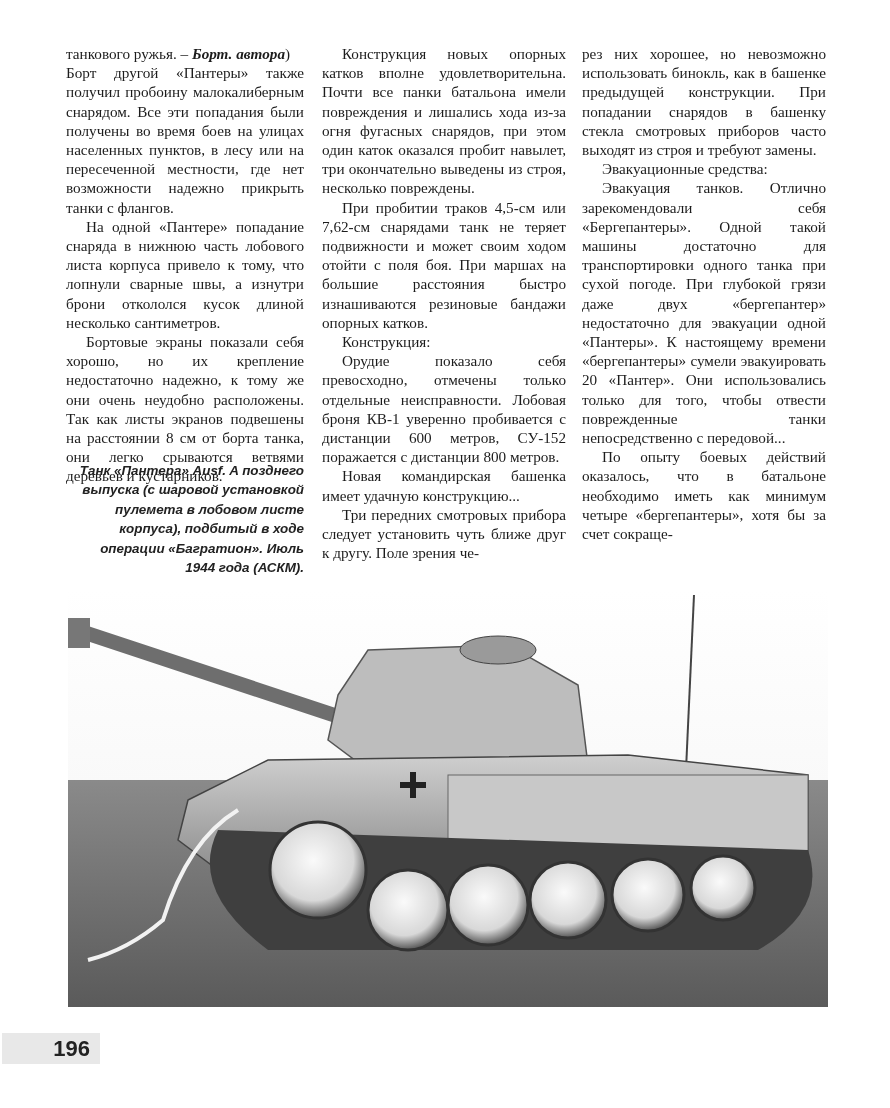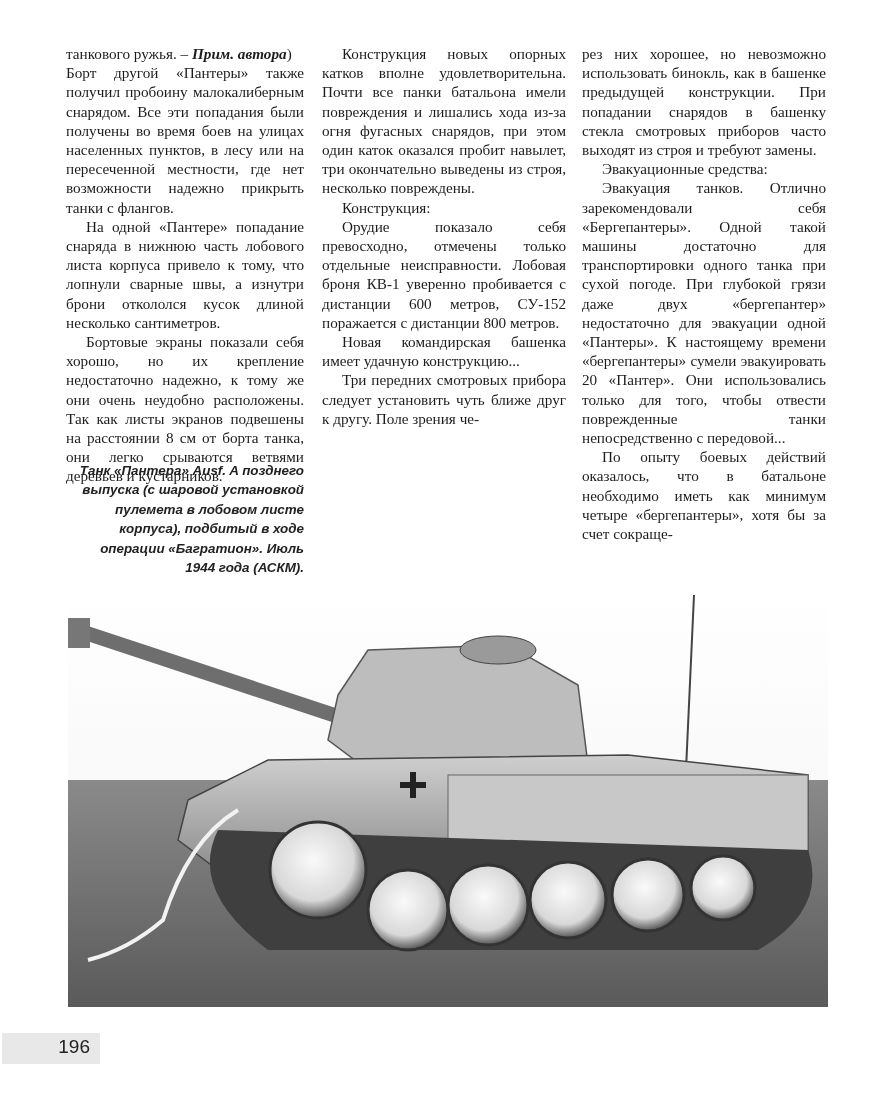--- a/index.html
+++ b/index.html
@@ -9,38 +9,39 @@
   .col p.ind { text-indent:20px; }
   .col1 { left:66px; width:238px; }
   .col2 { left:322px; width:244px; }
   .col3 { left:582px; width:244px; }
   .bi { font-weight:bold; font-style:italic; }
   .caption { position:absolute; left:70px; top:461px; width:234px; text-align:right;
     font-family:"Liberation Sans", sans-serif; font-weight:bold; font-style:italic; font-size:13.4px; line-height:19.4px; color:#222; }
   .photo { position:absolute; left:68px; top:590px; width:760px; height:417px; overflow:hidden; }
   .photo svg { display:block; }
   .page-box { position:absolute; left:2px; top:1033px; width:98px; height:31px; background:#e8e8e8; }
-  .page-num { position:absolute; right:10px; top:3px; font-family:"Liberation Sans", sans-serif; font-weight:normal; font-size:19px; color:#222; }
+  .page-num { position:absolute; right:10px; top:3px; font-family:"Liberation Sans", sans-serif; font-weight:bold; font-size:22px; color:#222; }
 </style>
 </head>
 <body>
 
 <div class="col col1">
   <p>
-    <span>танкового ружья. – </span><span class="bi">Прим. автора</span><span>)</span>
+    <span>танкового ружья. – </span><span class="bi">Борт. автора</span><span>)</span>
   </p>
   <p>Борт другой «Пантеры» также получил пробоину малокалиберным снарядом. Все эти попадания были получены во время боев на улицах населенных пунктов, в лесу или на пересеченной местности, где нет возможности надежно прикрыть танки с флангов.</p>
   <p class="ind">На одной «Пантере» попадание снаряда в нижнюю часть лобового листа корпуса привело к тому, что лопнули сварные швы, а изнутри брони откололся кусок длиной несколько сантиметров.</p>
   <p class="ind">Бортовые экраны показали себя хорошо, но их крепление недостаточно надежно, к тому же они очень неудобно расположены. Так как листы экранов подвешены на расстоянии 8 см от борта танка, они легко срываются ветвями деревьев и кустарников.</p>
 </div>
 
 <div class="caption">Танк «Пантера» Ausf. A позднего выпуска (с шаровой установкой пулемета в лобовом листе корпуса), подбитый в ходе операции «Багратион». Июль 1944 года (АСКМ).</div>
 
 <div class="col col2">
   <p class="ind">Конструкция новых опорных катков вполне удовлетворительна. Почти все панки батальона имели повреждения и лишались хода из-за огня фугасных снарядов, при этом один каток оказался пробит навылет, три окончательно выведены из строя, несколько повреждены.</p>
+  <p class="ind">При пробитии траков 4,5-см или 7,62-см снарядами танк не теряет подвижности и может своим ходом отойти с поля боя. При маршах на большие расстояния быстро изнашиваются резиновые бандажи опорных катков.</p>
   <p class="ind">Конструкция:</p>
   <p class="ind">Орудие показало себя превосходно, отмечены только отдельные неисправности. Лобовая броня КВ-1 уверенно пробивается с дистанции 600 метров, СУ-152 поражается с дистанции 800 метров.</p>
   <p class="ind">Новая командирская башенка имеет удачную конструкцию...</p>
   <p class="ind">Три передних смотровых прибора следует установить чуть ближе друг к другу. Поле зрения че-</p>
 </div>
 
 <div class="col col3">
   <p>рез них хорошее, но невозможно использовать бинокль, как в башенке предыдущей конструкции. При попадании снарядов в башенку стекла смотровых приборов часто выходят из строя и требуют замены.</p>
   <p class="ind">Эвакуационные средства:</p>
   <p class="ind">Эвакуация танков. Отлично зарекомендовали себя «Бергепантеры». Одной такой машины достаточно для транспортировки одного танка при сухой погоде. При глубокой грязи даже двух «бергепантер» недостаточно для эвакуации одной «Пантеры». К настоящему времени «бергепантеры» сумели эвакуировать 20 «Пантер». Они использовались только для того, чтобы отвести поврежденные танки непосредственно с передовой...</p>

